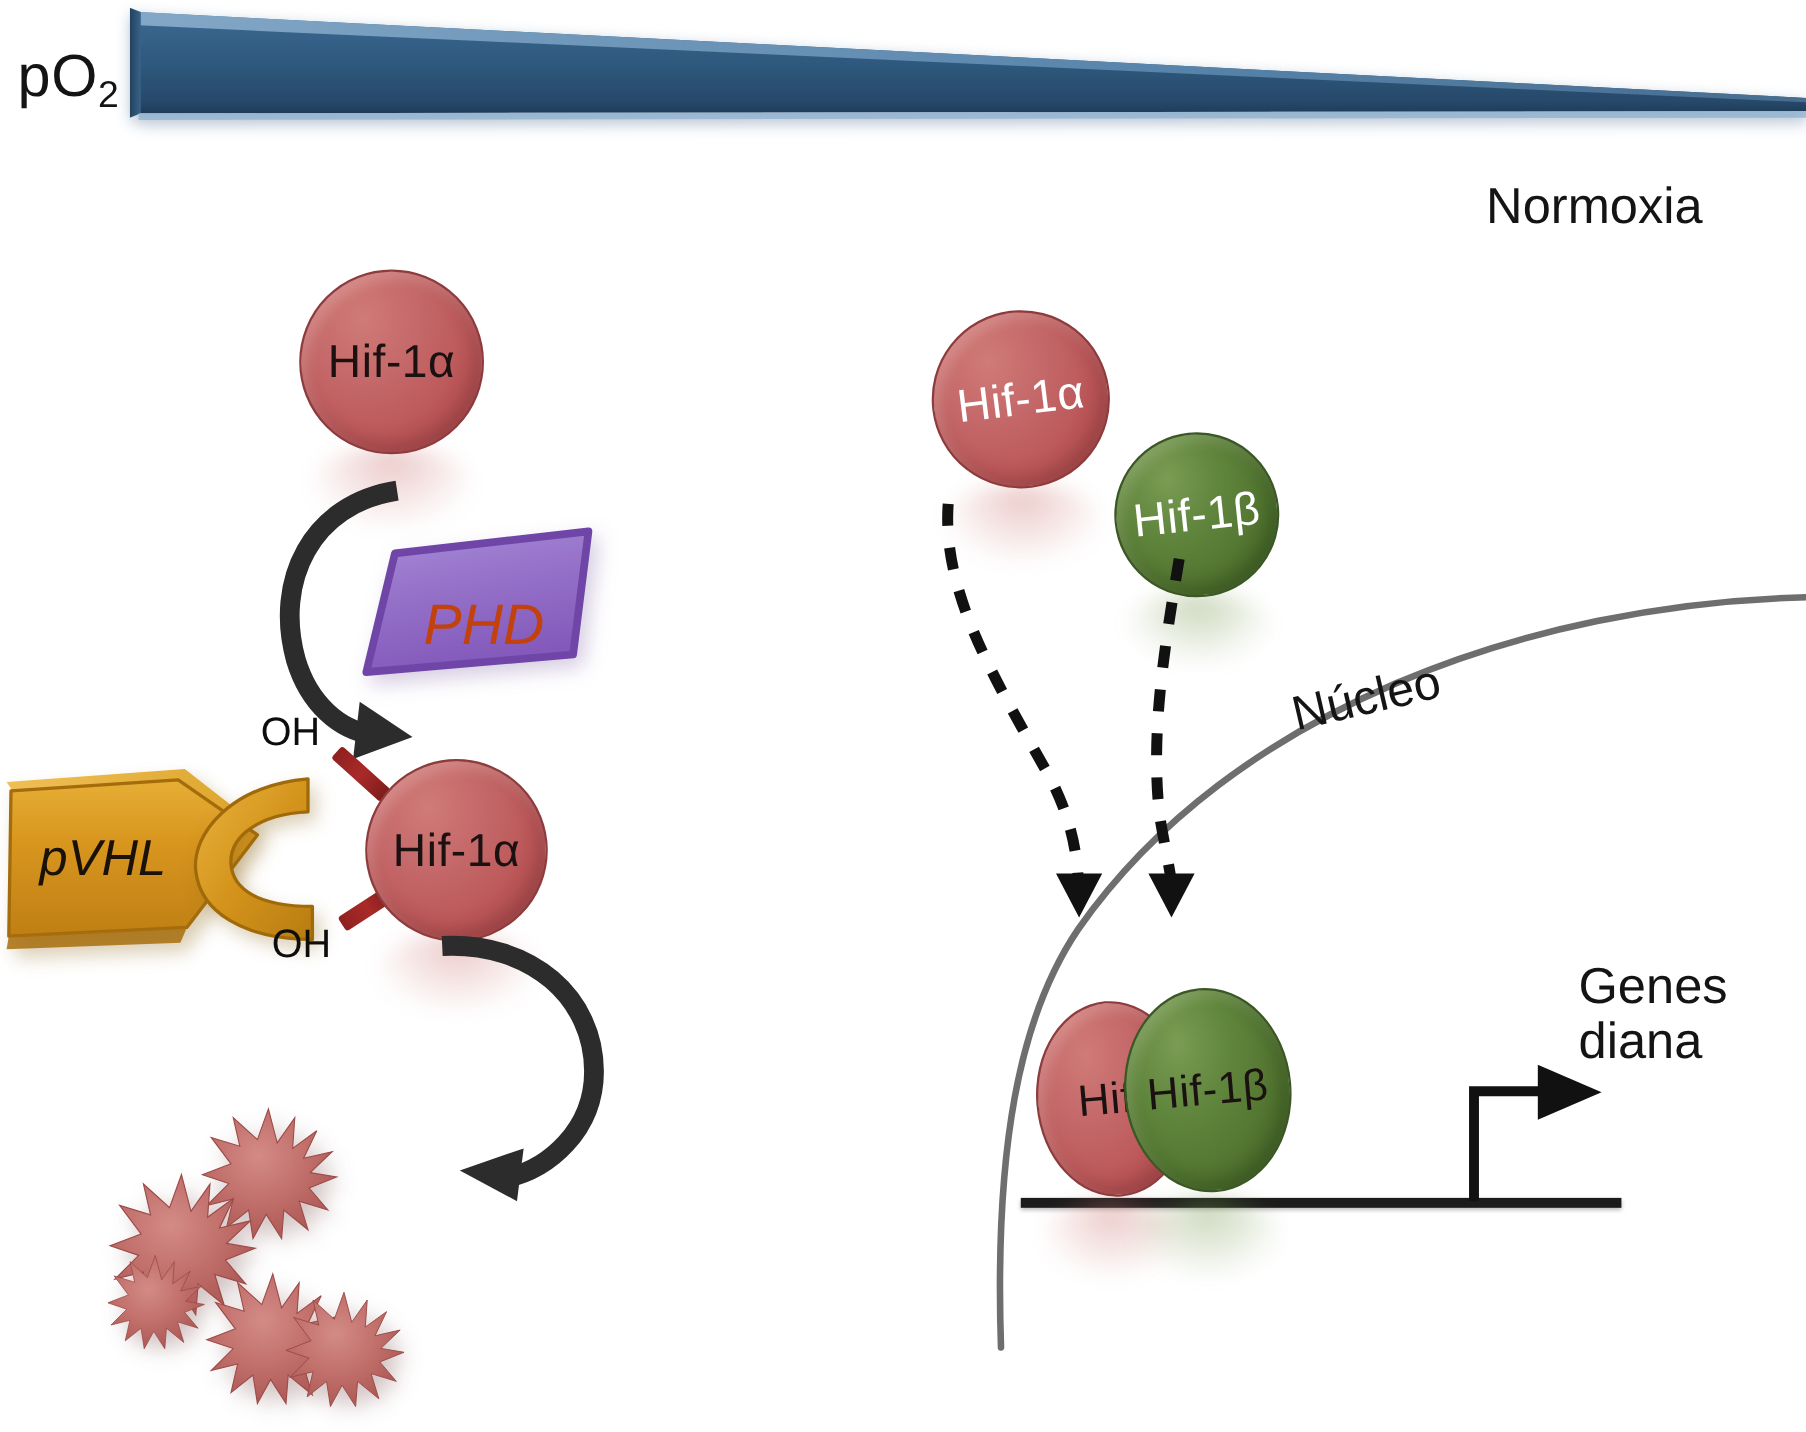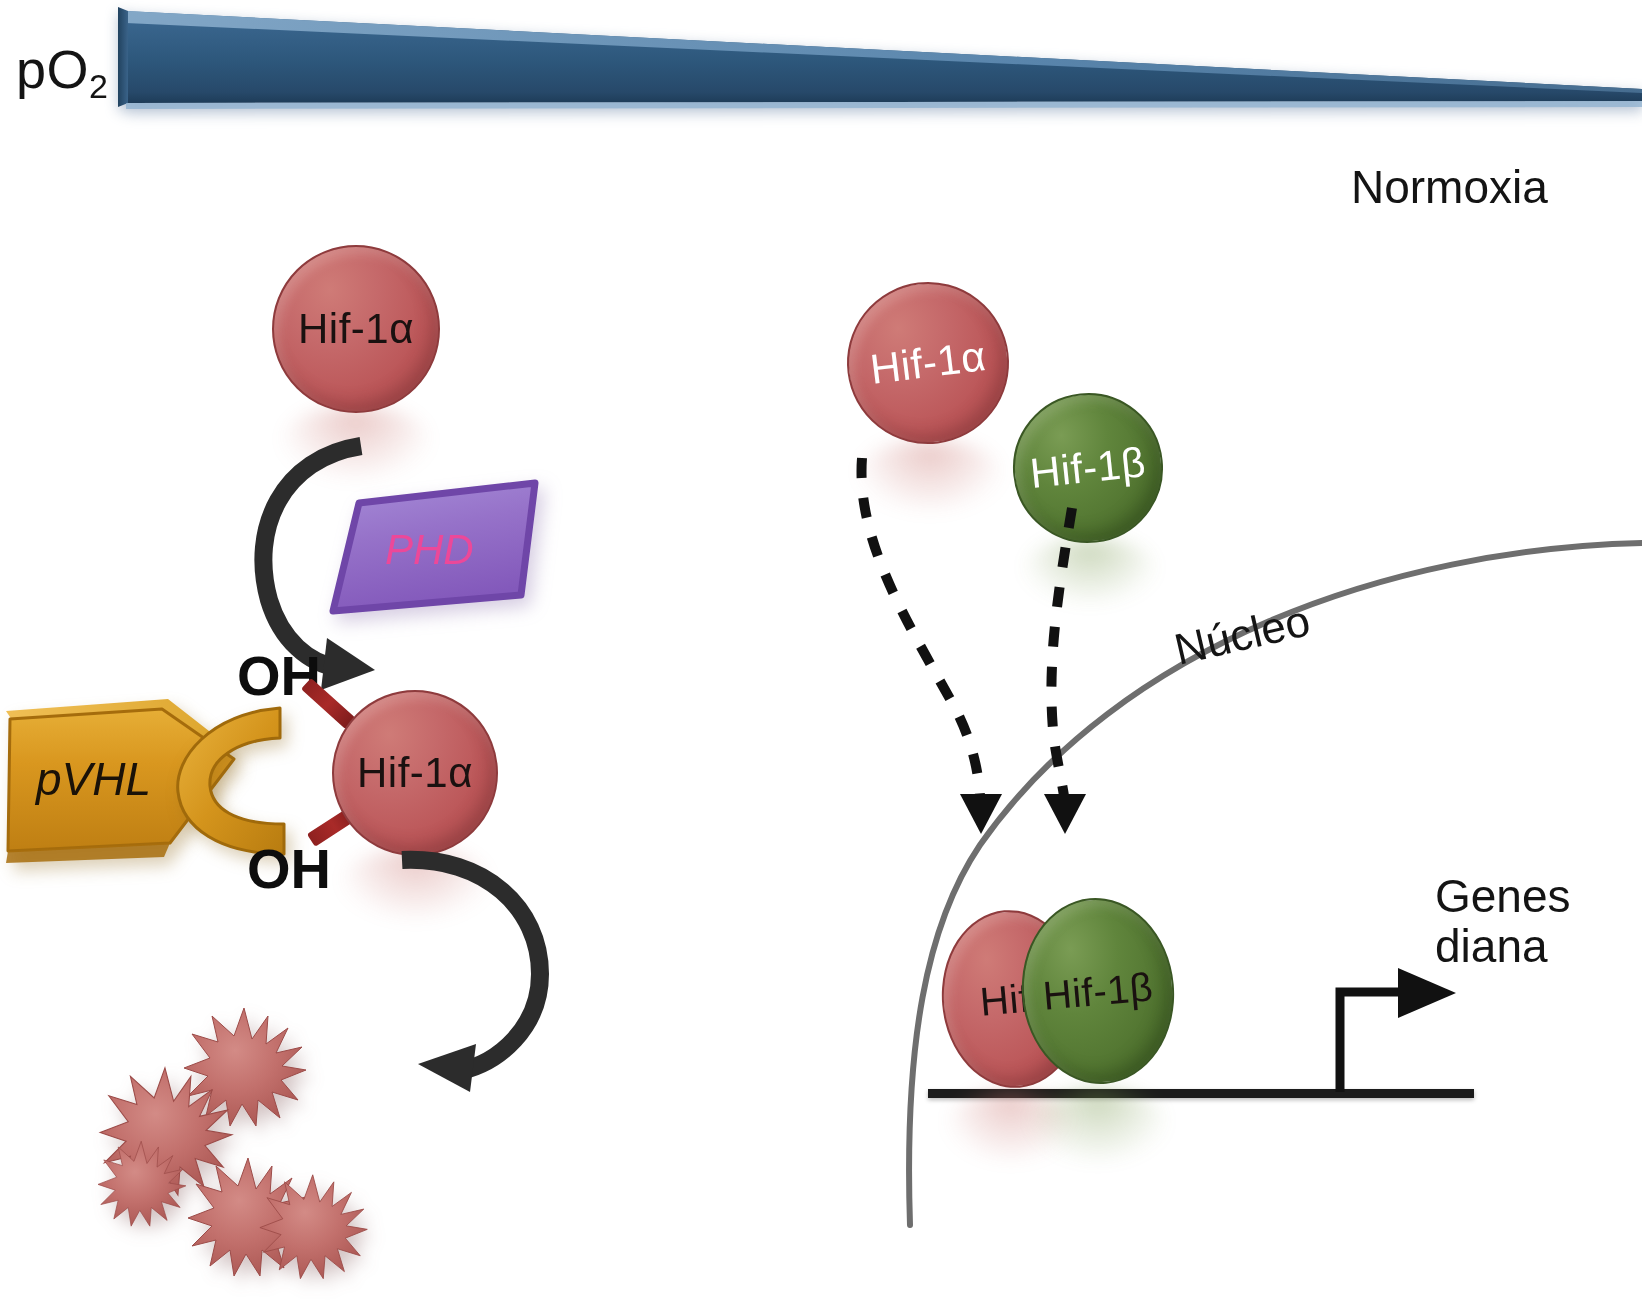--- a/index.html
+++ b/index.html
@@ -59,22 +59,22 @@
     transform-origin: left top;
   }
   #genes-diana-label {
     left: 1409px;
     top: 872px;
     font-size: 46px;
     text-align: left;
     margin-left: 26px;
   }
   .oh-lbl {
-    font-size: 56px;
-    font-weight: 700;
+    font-size: 36px;
+    font-weight: 400;
     color: #0d0d0d;
   }
   #oh-top { left: 237px; top: 646px; }
   #oh-bottom { left: 247px; top: 839px; }
 
   
   #po2-wedge {
     position: absolute;
     left: 118px;
     top: 3px;
@@ -150,24 +150,24 @@
     position: absolute;
     left: 323px;
     top: 477px;
     width: 216px;
     height: 142px;
     filter: drop-shadow(6px 8px 9px rgba(120,90,160,0.30));
   }
   #phd-text {
     position: absolute;
     left: 385px;
-    top: 526px;
-    font-size: 42px;
+    top: 538px;
+    font-size: 52px;
     font-style: italic;
-    color: #ec4899;
+    color: #c2410c;
   }
 
   
   #pvhl-shape {
     position: absolute;
     left: 0px;
     top: 693px;
     width: 280px;
     height: 174px;
     filter: drop-shadow(7px 9px 8px rgba(140,100,20,0.32));

